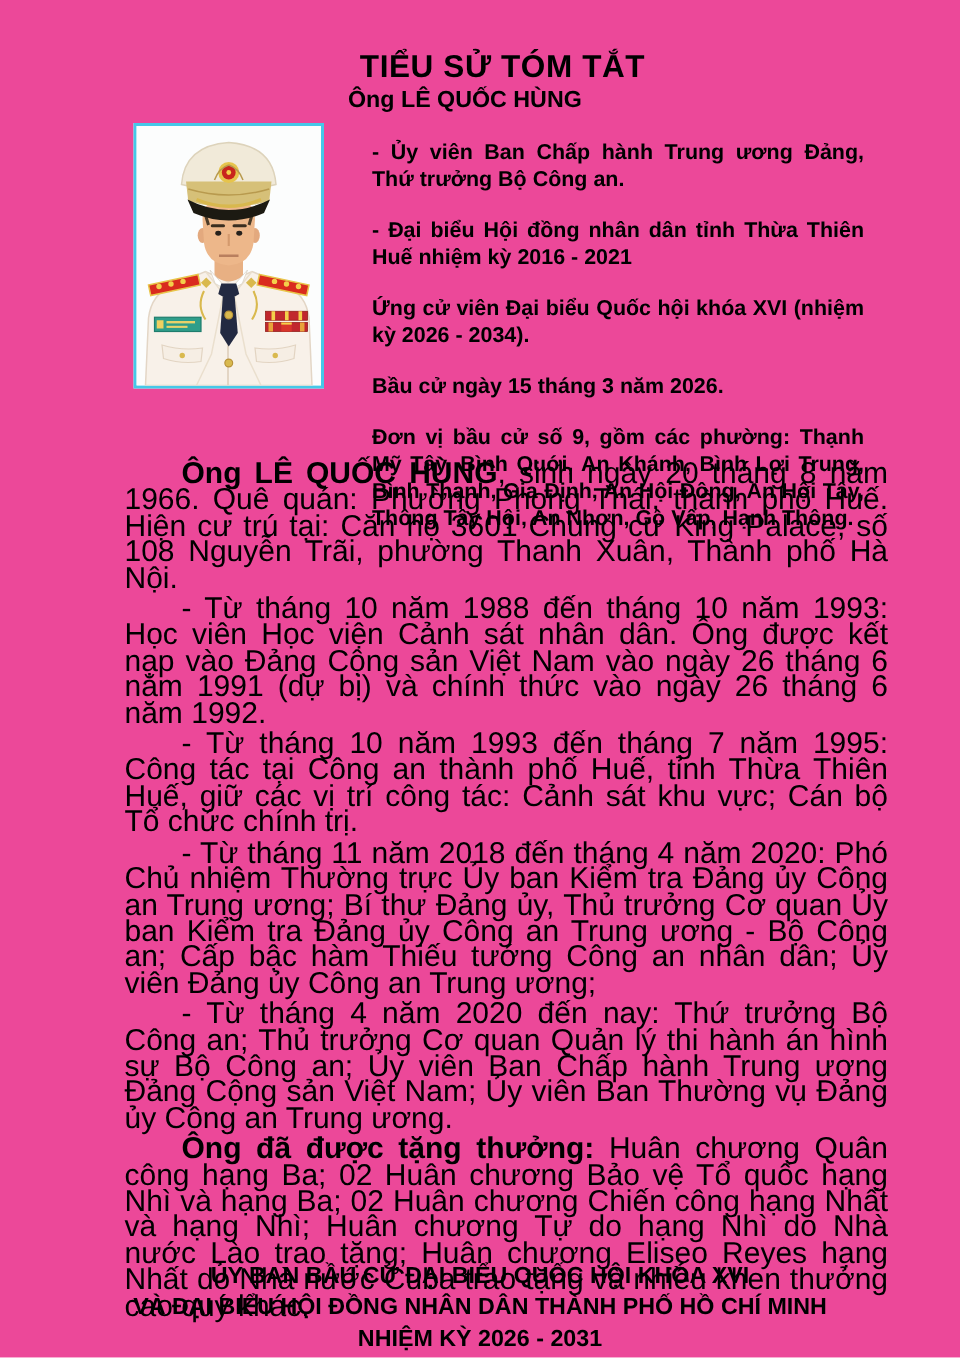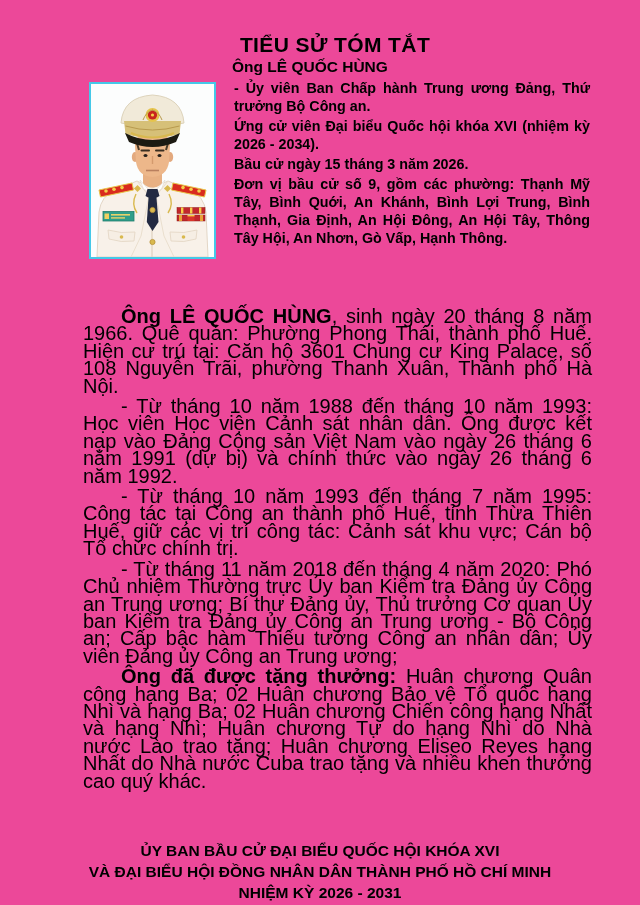--- a/index.html
+++ b/index.html
@@ -14,21 +14,21 @@
   .photo-frame{
     position:absolute;left:89px;top:82px;width:123px;height:173px;
     border:2px solid #45c8e8;background:#fdfdfd;
   }
   .photo-frame svg{display:block;}
   .intro-col{
     position:absolute;left:232px;top:57px;width:360px;
     font-weight:bold;font-size:14.3px;line-height:18px;text-align:justify;
   }
   .name-heading{font-size:15.5px;line-height:20px;margin:0 0 1px 0;}
-  .intro-item{margin:2px;}
+  .intro-item{margin:16px;}
   .body-text{
     position:absolute;left:83px;top:308px;width:509px;
     font-size:20px;line-height:17.4px;text-align:justify;
   }
   .body-text p{margin:0;text-indent:38px;}
   .body-text p + p{margin-top:3px;}
   .career-heading{font-weight:bold;}
   .footer{
     position:absolute;left:0;top:840px;width:640px;
     text-align:center;font-weight:bold;font-size:15.5px;line-height:21px;
@@ -130,30 +130,32 @@
         <circle cx="30.5" cy="153" r="1.8" fill="#d9b94e"></circle>
         <path d="M79,148 Q93,150 106,146 L105,155 Q93,159 80,157 Z" fill="#f6eee4" stroke="#e2d4c2" stroke-width="0.8"></path>
         <circle cx="92.5" cy="153" r="1.8" fill="#d9b94e"></circle>
       </g>
     </svg>
   </div>
 
   <div class="intro-col">
     <div class="name-heading">Ông LÊ QUỐC HÙNG</div>
     <p class="intro-item">- Ủy viên Ban Chấp hành Trung ương Đảng, Thứ trưởng Bộ Công an.</p>
+    <p class="intro-item">- Đại biểu Hội đồng nhân dân tỉnh Thừa Thiên Huế nhiệm kỳ 2016 - 2021</p>
     <p class="intro-item">Ứng cử viên Đại biểu Quốc hội khóa XVI (nhiệm kỳ 2026 - 2034).</p>
     <p class="intro-item">Bầu cử ngày 15 tháng 3 năm 2026.</p>
     <p class="intro-item">Đơn vị bầu cử số 9, gồm các phường: Thạnh Mỹ Tây, Bình Quới, An Khánh, Bình Lợi Trung, Bình Thạnh, Gia Định, An Hội Đông, An Hội Tây, Thông Tây Hội, An Nhơn, Gò Vấp, Hạnh Thông.</p>
   </div>
 
   <div class="body-text">
     <p><b>Ông LÊ QUỐC HÙNG</b><span>, sinh ngày 20 tháng 8 năm 1966. Quê quán: Phường Phong Thái, thành phố Huế. Hiện cư trú tại: Căn hộ 3601 Chung cư King Palace, số 108 Nguyễn Trãi, phường Thanh Xuân, Thành phố Hà Nội.</span></p>
     <p>- Từ tháng 10 năm 1988 đến tháng 10 năm 1993: Học viên Học viện Cảnh sát nhân dân. Ông được kết nạp vào Đảng Cộng sản Việt Nam vào ngày 26 tháng 6 năm 1991 (dự bị) và chính thức vào ngày 26 tháng 6 năm 1992.</p>
     <p>- Từ tháng 10 năm 1993 đến tháng 7 năm 1995: Công tác tại Công an thành phố Huế, tỉnh Thừa Thiên Huế, giữ các vị trí công tác: Cảnh sát khu vực; Cán bộ Tổ chức chính trị.</p>
     <p>- Từ tháng 11 năm 2018 đến tháng 4 năm 2020: Phó Chủ nhiệm Thường trực Ủy ban Kiểm tra Đảng ủy Công an Trung ương; Bí thư Đảng ủy, Thủ trưởng Cơ quan Ủy ban Kiểm tra Đảng ủy Công an Trung ương - Bộ Công an; Cấp bậc hàm Thiếu tướng Công an nhân dân; Ủy viên Đảng ủy Công an Trung ương;</p>
+    <p>- Từ tháng 4 năm 2020 đến nay: Thứ trưởng Bộ Công an; Thủ trưởng Cơ quan Quản lý thi hành án hình sự Bộ Công an; Ủy viên Ban Chấp hành Trung ương Đảng Cộng sản Việt Nam; Ủy viên Ban Thường vụ Đảng ủy Công an Trung ương.</p>
     <p><b>Ông đã được tặng thưởng:</b><span> Huân chương Quân công hạng Ba; 02 Huân chương Bảo vệ Tổ quốc hạng Nhì và hạng Ba; 02 Huân chương Chiến công hạng Nhất và hạng Nhì; Huân chương Tự do hạng Nhì do Nhà nước Lào trao tặng; Huân chương Eliseo Reyes hạng Nhất do Nhà nước Cuba trao tặng và nhiều khen thưởng cao quý khác.</span></p>
   </div>
 
   <div class="footer">
     <div>ỦY BAN BẦU CỬ ĐẠI BIỂU QUỐC HỘI KHÓA XVI</div>
     <div>VÀ ĐẠI BIỂU HỘI ĐỒNG NHÂN DÂN THÀNH PHỐ HỒ CHÍ MINH</div>
     <div>NHIỆM KỲ 2026 - 2031</div>
   </div>
 
 </div>

